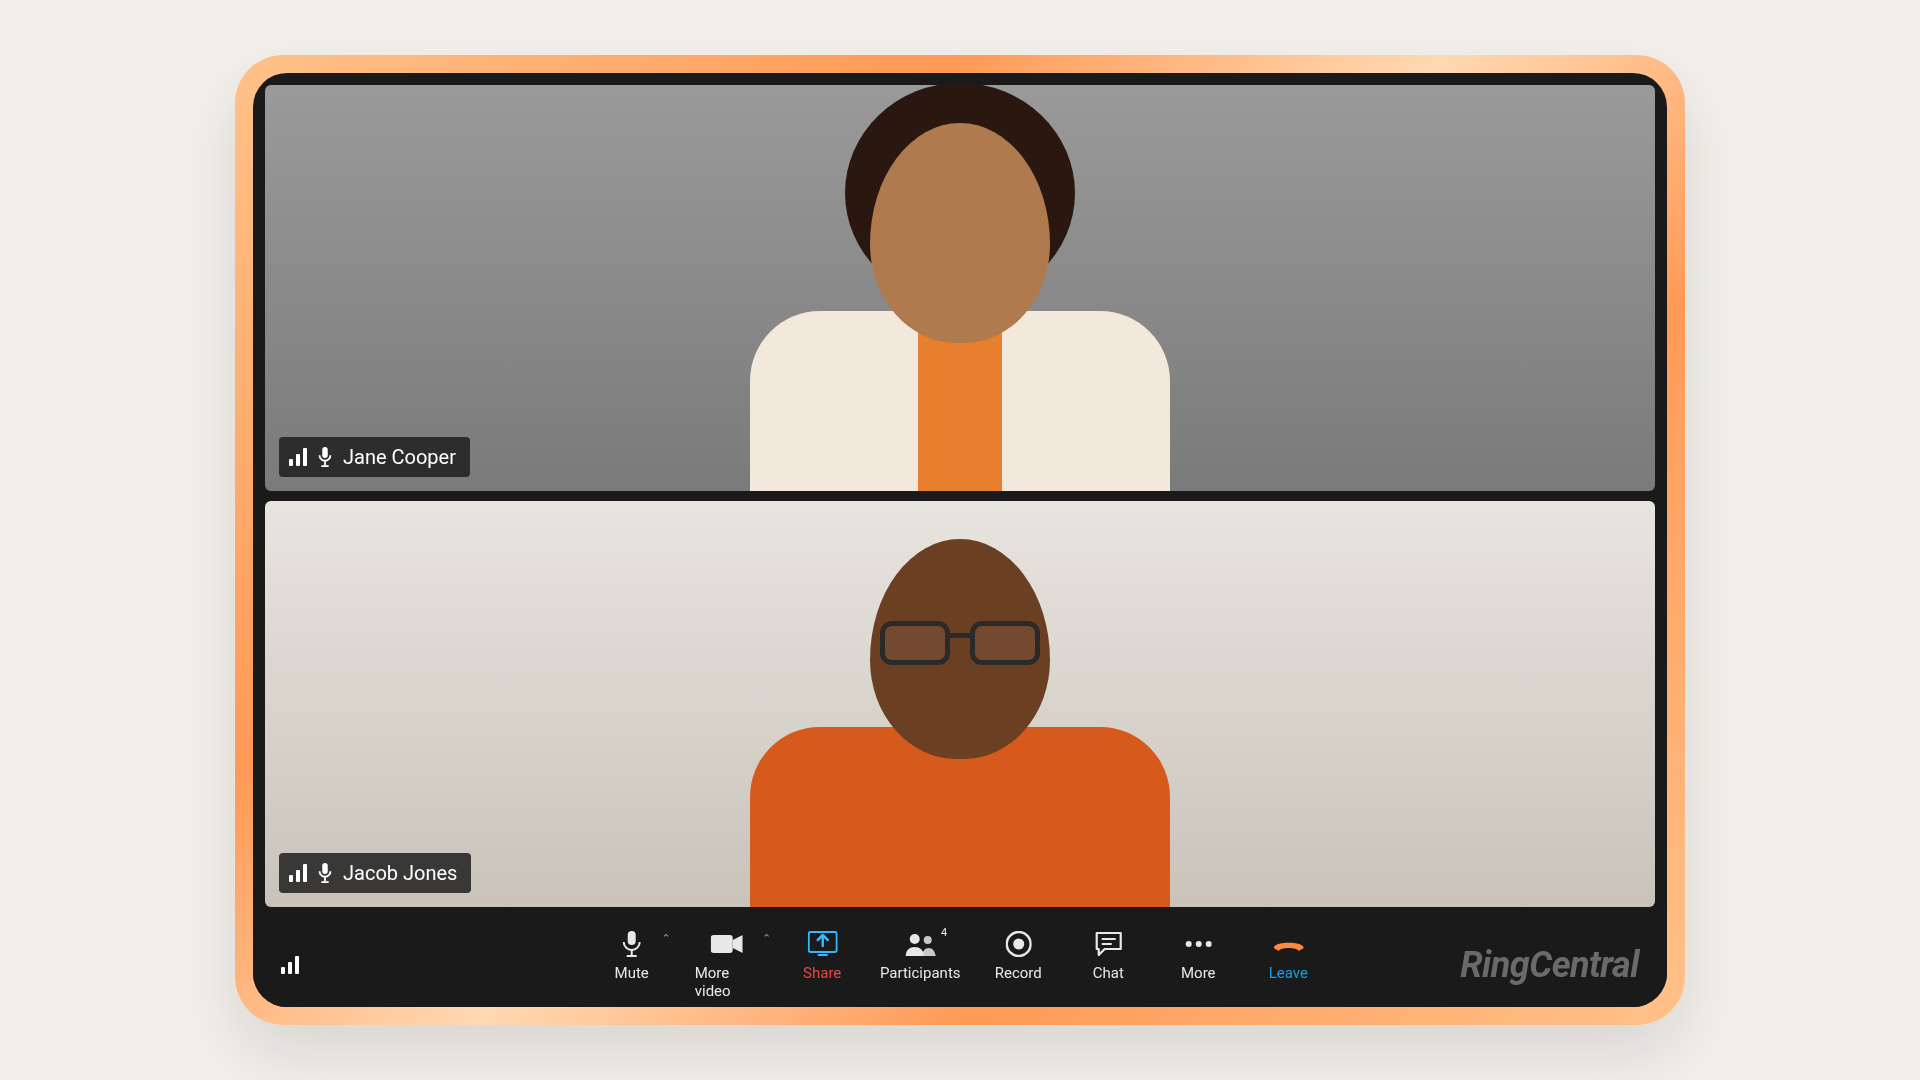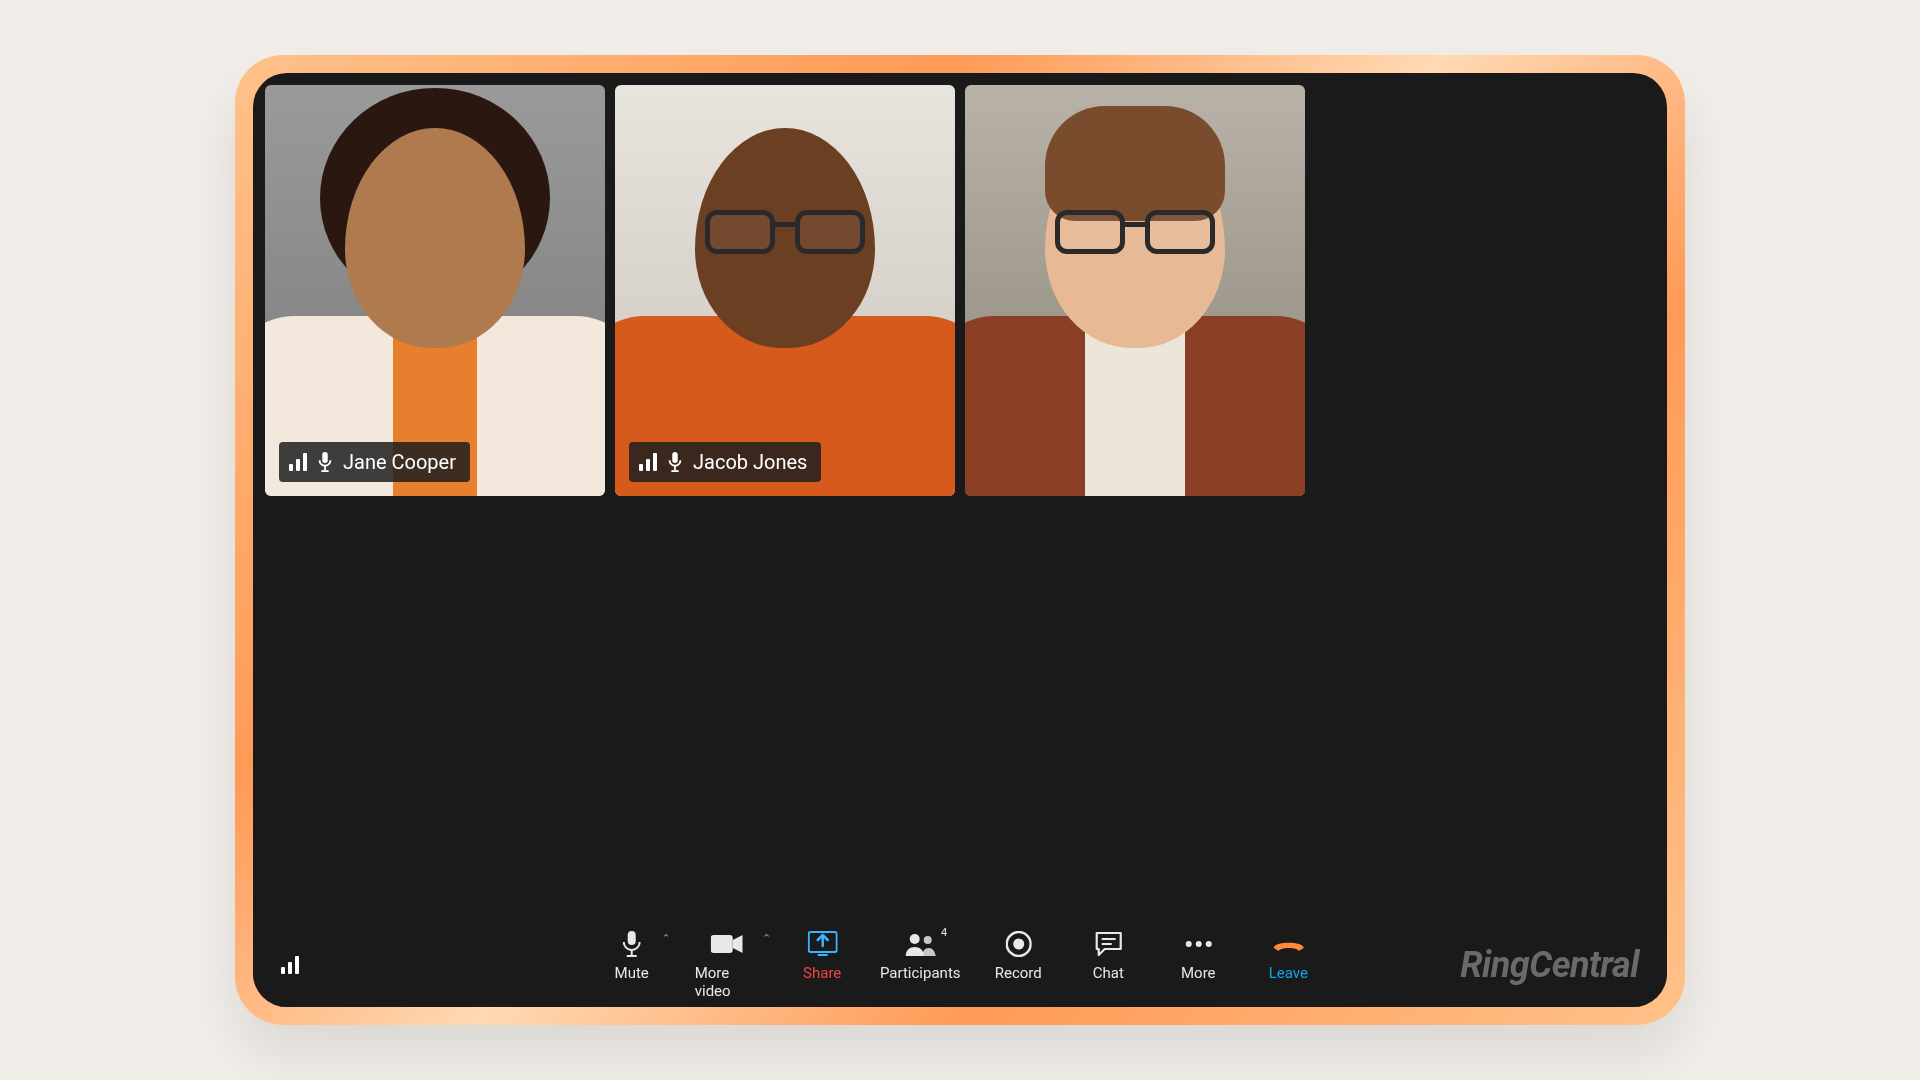--- a/index.html
+++ b/index.html
@@ -26,21 +26,21 @@
     height: 100%;
     background: #1a1a1a;
     border-radius: 34px;
     overflow: hidden;
     display: flex;
     flex-direction: column;
   }
   .video-grid {
     flex: 1;
     display: grid;
-    grid-template-columns: 1fr 1fr 1fr 1fr;
+    grid-template-columns: 1fr;
     grid-template-rows: 1fr 1fr;
     gap: 10px;
     padding: 12px 12px 6px 12px;
   }
   .video-tile {
     position: relative;
     border-radius: 6px;
     overflow: hidden;
     background: #333;
   }

